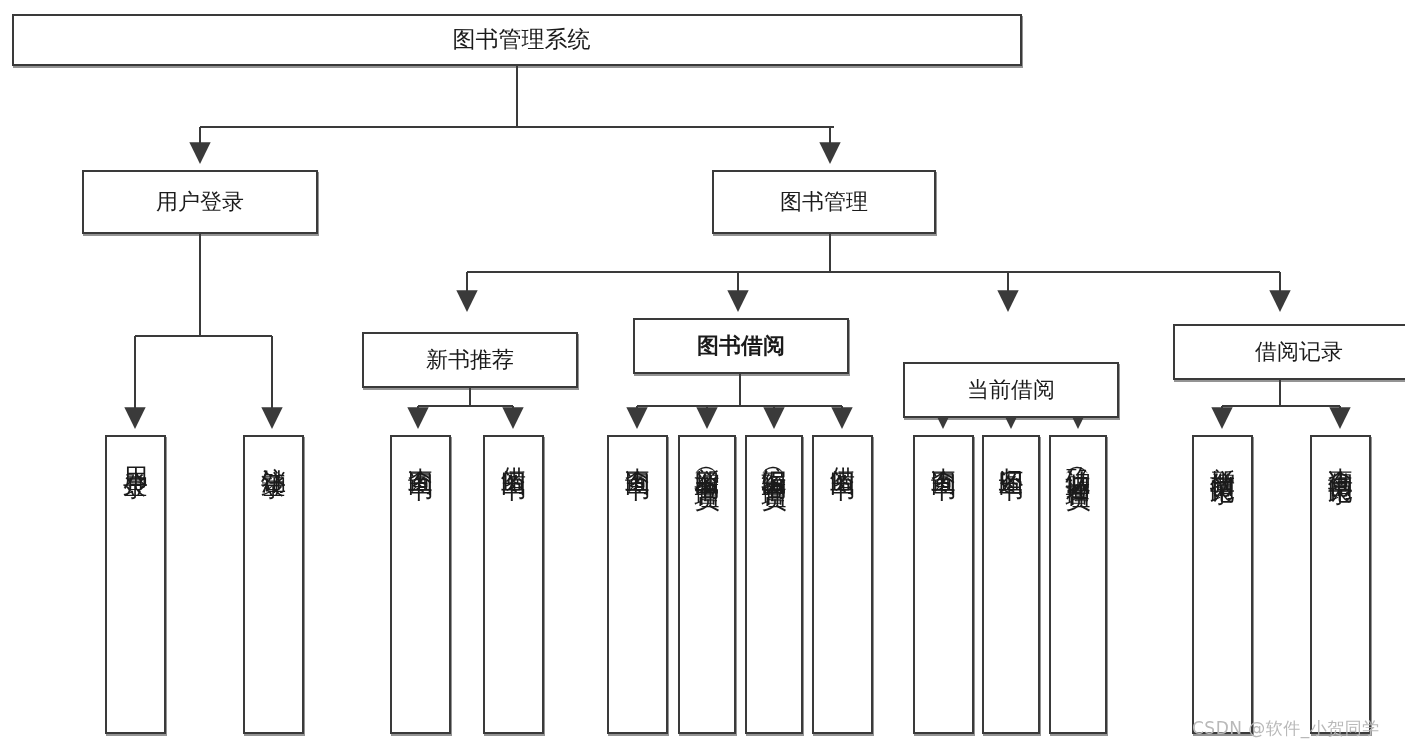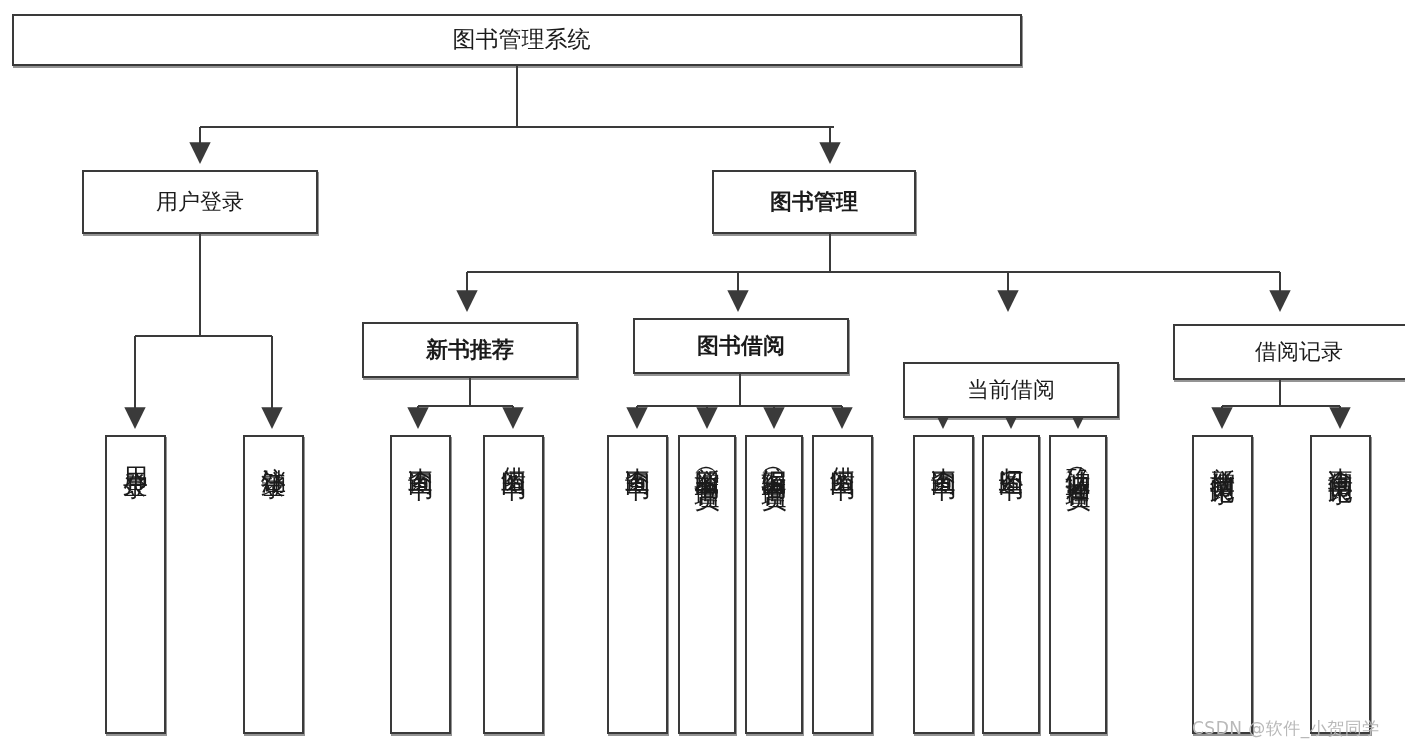--- a/index.html
+++ b/index.html
@@ -100,25 +100,25 @@
     </g>
   </svg>
 
   <div class="node horiz root" style="left:12px;top:14px;width:1010px;height:52px;padding-left:9px;">
     <span class="lbl">图书管理系统</span>
   </div>
 
   <div class="node horiz" style="left:82px;top:170px;width:236px;height:64px;">
     <span class="lbl">用户登录</span>
   </div>
-  <div class="node horiz" style="left:712px;top:170px;width:204px;height:64px;font-weight:bold;">
+  <div class="node horiz" style="left:712px;top:170px;width:224px;height:64px;">
     <span class="lbl">图书管理</span>
   </div>
 
-  <div class="node horiz" style="left:362px;top:322px;width:216px;height:56px;font-weight:bold;">
+  <div class="node horiz" style="left:362px;top:332px;width:216px;height:56px;">
     <span class="lbl">新书推荐</span>
   </div>
   <div class="node horiz" style="left:633px;top:318px;width:216px;height:56px;font-weight:bold;">
     <span class="lbl">图书借阅</span>
   </div>
   <div class="node horiz" style="left:903px;top:318px;width:216px;height:56px;margin-top:44px;">
     <span class="lbl">当前借阅</span>
   </div>
   <div class="node horiz" style="left:1173px;top:324px;width:252px;height:56px;">
     <span class="lbl">借阅记录</span>

